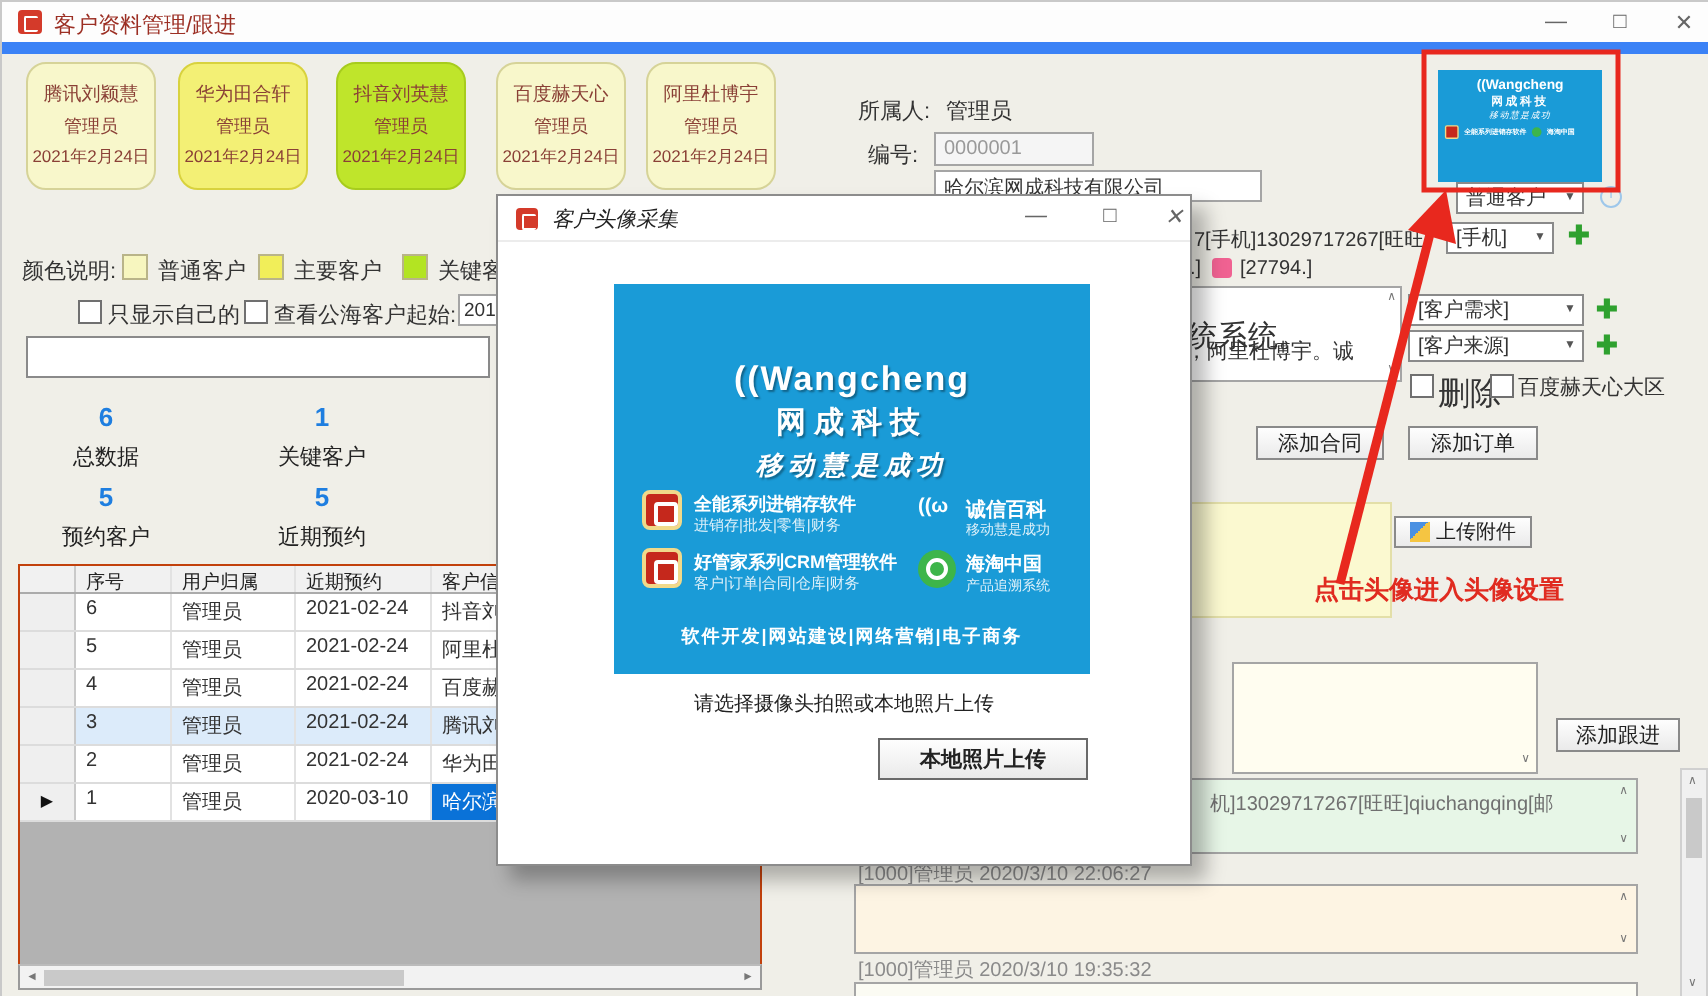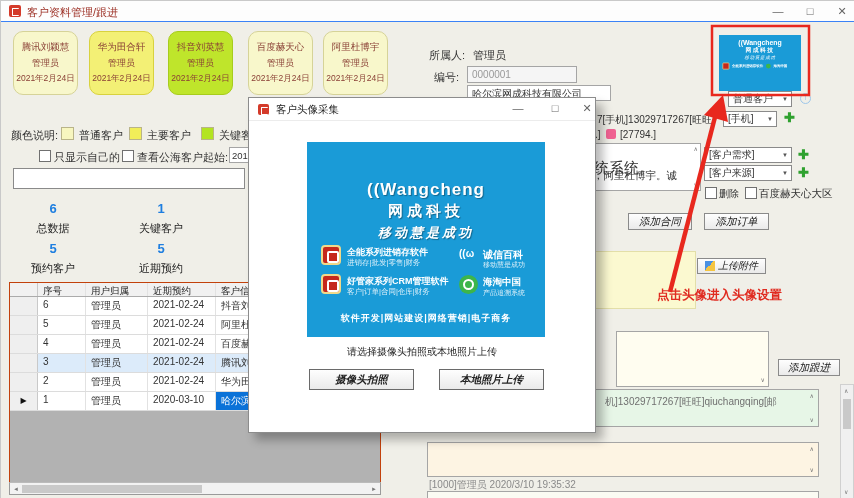--- a/index.html
+++ b/index.html
@@ -2,27 +2,27 @@
 <html><head>
 <meta charset="utf-8">
 <style>
   html,body{margin:0;padding:0;background:#dcdcdc;font-family:"Liberation Sans",sans-serif;}
   #win{position:relative;width:854px;height:498px;background:#f0efe8;border:1px solid #c9c9c9;overflow:hidden;}
   .abs{position:absolute;}
   .t{position:absolute;white-space:nowrap;color:#333;font-size:11px;}
   .cb{position:absolute;width:10px;height:10px;background:#fff;border:1px solid #707070;}
   .combo{position:absolute;display:flex;align-items:center;justify-content:space-between;background:#fff;border:1px solid #8a8a8a;font-size:10px;color:#333;padding:0 3px 0 4px;box-sizing:border-box;}
   .dd{font-size:6px;color:#555;}
-  .btn{position:absolute;display:flex;align-items:center;justify-content:center;background:linear-gradient(#fefefe,#eaeaea);border:1px solid #8a8a8a;font-size:10.5px;color:#222;box-sizing:border-box;cursor:default;font-style:italic;}
+  .btn{position:absolute;display:flex;align-items:center;justify-content:center;background:linear-gradient(#fefefe,#eaeaea);border:1px solid #8a8a8a;font-size:10.5px;color:#222;box-sizing:border-box;cursor:default;}
   .plus{position:absolute;color:#2fa12f;font-size:13px;font-weight:bold;line-height:13px;}
   .box{position:absolute;border:1px solid #a5a5a5;box-sizing:border-box;}
   .sarrow{position:absolute;font-size:6px;color:#777;line-height:6px;}
   .card{position:absolute;top:30px;width:63px;height:62px;border:1px solid #ccc;border-radius:10px;display:flex;flex-direction:column;align-items:center;justify-content:center;gap:3px;color:#8a4036;text-align:center;}
   .card .n{font-size:9.5px;} .card .r{font-size:9px;} .card .d{font-size:8.5px;}
-  .titlebar{position:absolute;left:0;top:0;width:854px;height:20px;background:#fdfdfd;border-bottom:1px solid #3b82f6;}
+  .titlebar{position:absolute;left:0;top:0;width:854px;height:20px;background:#fdfdfd;border-bottom:6px solid #3b82f6;}
   .appicon{position:absolute;width:12px;height:12px;background:#d43a2a;border-radius:2px;}
   .appicon::after{content:"";position:absolute;left:3px;top:3px;width:6px;height:6px;border:1.5px solid #fff;border-radius:1px;border-right:none;}
   .wctl{position:absolute;top:4px;font-size:11px;color:#666;width:14px;text-align:center;}
   .legend-sw{position:absolute;width:13px;height:13px;border:1px solid #b9b489;box-sizing:border-box;}
   .stat{position:absolute;width:64px;text-align:center;}
   .stat .v{font-size:13px;font-weight:bold;color:#1e7ee0;}
   .stat .l{font-size:11px;color:#222;margin-top:5px;}
   .tbl{position:absolute;left:8px;top:281px;width:372px;border:1px solid #c2410c;background:#b2b2b2;box-sizing:border-box;}
   .thead{display:flex;height:14px;background:#f1f1f1;border-bottom:1px solid #ababab;font-size:9.5px;color:#222;box-sizing:border-box;}
   .trow{display:flex;height:19px;background:#fff;border-bottom:1px solid #dcdcdc;font-size:10px;color:#333;box-sizing:border-box;}
@@ -178,22 +178,22 @@
   </div>
   <div class="hscroll">
     <span class="sarrow" style="left:3px;top:3px;">◄</span>
     <span class="thumb" style="left:12px;top:2px;width:180px;height:8px;"></span>
     <span class="sarrow" style="right:3px;top:3px;">►</span>
   </div>
 
   <span class="t" style="left:428px;top:47px;">所属人:</span>
   <span class="t" style="left:472px;top:47px;">管理员</span>
   <span class="t" style="left:433px;top:69px;">编号:</span>
-  <div class="box" style="left:466px;top:65px;width:110px;height:17px;background:#f5f5f5;font-size:10px;color:#999;padding:2px 0 0 4px;">0000001</div>
-  <div class="box" style="left:466px;top:84px;width:144px;height:16px;background:#fff;font-size:10px;color:#333;padding:1px 0 0 4px;overflow:hidden;">哈尔滨网成科技有限公司</div>
+  <div class="box" style="left:466px;top:65px;width:80px;height:17px;background:#f5f5f5;font-size:10px;color:#999;padding:2px 0 0 4px;">0000001</div>
+  <div class="box" style="left:466px;top:84px;width:164px;height:16px;background:#fff;font-size:10px;color:#333;padding:1px 0 0 4px;overflow:hidden;">哈尔滨网成科技有限公司</div>
 
   <div class="combo" style="left:727px;top:90px;width:64px;height:16px;">
     <span>普通客户</span>
     <span class="dd">▼</span>
   </div>
   <span class="abs" style="left:799px;top:92px;width:11px;height:11px;border:1.5px solid #9ec7ea;border-radius:50%;box-sizing:border-box;font-size:7px;color:#9ec7ea;text-align:center;line-height:8px;">i</span>
 
   <span class="t" style="left:596px;top:112px;font-size:10px;">7[手机]13029717267[旺旺]</span>
   <div class="combo" style="left:722px;top:110px;width:54px;height:16px;">
     <span>[手机]</span>
@@ -217,21 +217,21 @@
     <span class="dd">▼</span>
   </div>
   <span class="plus" style="left:797px;top:147px;">✚</span>
   <div class="combo" style="left:703px;top:164px;width:88px;height:16px;">
     <span>[客户来源]</span>
     <span class="dd">▼</span>
   </div>
   <span class="plus" style="left:797px;top:165px;">✚</span>
 
   <span class="cb" style="left:704px;top:186px;"></span>
-  <span class="t" style="left:718px;top:186px;font-size:10px;">删除</span>
+  <span class="t" style="left:718px;top:186px;font-size:16px;">删除</span>
   <span class="cb" style="left:744px;top:186px;"></span>
   <span class="t" style="left:758px;top:186px;font-size:10.5px;">百度赫天心大区</span>
 
   <div class="btn" style="left:627px;top:212px;width:64px;height:17px;">添加合同</div>
   <div class="btn" style="left:703px;top:212px;width:65px;height:17px;">添加订单</div>
 
   <div class="abs" style="left:562px;top:250px;width:133px;height:58px;background:#fbf9d0;border:1px solid #e3dfa8;box-sizing:border-box;"></div>
 
   <div class="btn" style="left:696px;top:257px;width:69px;height:16px;gap:3px;font-size:10px;">
     <span style="width:10px;height:10px;background:linear-gradient(135deg,#4a90e2 45%,#f5c542 45%);display:inline-block;"></span>
@@ -243,20 +243,21 @@
   <div class="box" style="left:615px;top:330px;width:153px;height:56px;background:#fffdf0;">
     <span class="sarrow" style="right:3px;bottom:3px;">∨</span>
   </div>
   <div class="btn" style="left:777px;top:358px;width:62px;height:17px;">添加跟进</div>
 
   <div class="box" style="left:420px;top:388px;width:398px;height:38px;background:#e7f6e7;">
     <span class="sarrow" style="right:4px;top:3px;">∧</span>
     <span class="sarrow" style="right:4px;bottom:3px;">∨</span>
   </div>
   <span class="t" style="left:604px;top:394px;font-size:10px;color:#707070;">机]13029717267[旺旺]qiuchangqing[邮</span>
+  <span class="metatxt" style="left:428px;top:429px;">[1000]管理员  2020/3/10 22:06:27</span>
 
   <div class="box" style="left:426px;top:441px;width:392px;height:35px;background:#fdf4e3;">
     <span class="sarrow" style="right:4px;top:3px;">∧</span>
     <span class="sarrow" style="right:4px;bottom:3px;">∨</span>
   </div>
   <span class="metatxt" style="left:428px;top:477px;">[1000]管理员  2020/3/10 19:35:32</span>
   <div class="box" style="left:426px;top:490px;width:392px;height:8px;background:#fbfbf3;border-bottom:none;"></div>
 
   <div class="vscroll">
     <span class="sarrow" style="left:3px;top:3px;">∧</span>
@@ -272,21 +273,21 @@
       <div style="display:flex;gap:8px;padding:6px 0 0 10px;align-items:center;">
         <span style="width:16px;height:16px;background:#c5281c;border:2px solid #f0d98a;border-radius:3px;flex:none;"></span>
         <span style="font-size:10px;font-weight:bold;">全能系列进销存软件</span>
         <span style="width:14px;height:14px;background:#3db54a;border-radius:50%;flex:none;"></span>
         <span style="font-size:10px;font-weight:bold;">海淘中国</span>
       </div>
     </div>
   </div>
 
   <div id="modal">
-    <div class="abs" style="left:0;top:0;width:100%;height:22px;background:#fff;border-bottom:1px solid #ececec;">
+    <div class="abs" style="left:0;top:0;width:100%;height:22px;background:#fff;border-bottom:1px solid #ececec;font-style:italic;">
       <span class="appicon" style="left:9px;top:6px;width:11px;height:11px;"></span>
       <span class="t" style="left:27px;top:5px;font-size:10.5px;color:#222;">客户头像采集</span>
       <span class="wctl" style="left:262px;top:4px;">—</span>
       <span class="wctl" style="left:299px;top:4px;">□</span>
       <span class="wctl" style="left:331px;top:4px;">✕</span>
     </div>
 
     <div id="banner" style="background-color: rgb(26, 155, 215);">
       <div class="b-en">((Wangcheng</div>
       <div class="b-cn">网成科技</div>
@@ -305,21 +306,20 @@
       <span class="b-s" style="left:40px;top:145px;">客户|订单|合同|仓库|财务</span>
 
       <span class="chip-green" style="left:152px;top:133px;"></span>
       <span class="b-t" style="left:176px;top:134px;font-size:9.5px;">海淘中国</span>
       <span class="b-s" style="left:176px;top:146px;font-size:7px;">产品追溯系统</span>
 
       <div class="b-footer">软件开发|网站建设|网络营销|电子商务</div>
     </div>
 
     <div class="abs" style="left:0;top:247px;width:100%;text-align:center;font-size:10px;color:#222;">请选择摄像头拍照或本地照片上传</div>
-    <div class="btn" style="left:60px;top:271px;width:105px;height:21px;font-weight:bold;border-color:#6a6a6a;">摄像头拍照</div>
     <div class="btn" style="left:190px;top:271px;width:105px;height:21px;font-weight:bold;border-color:#6a6a6a;">本地照片上传</div>
   </div>
 
   <svg class="anno" width="854" height="498" viewBox="0 0 854 498">
     <rect x="711" y="25" width="97" height="69" fill="none" stroke="#e8281e" stroke-width="2.5"></rect>
     <line x1="669" y1="291" x2="714" y2="116" stroke="#e8281e" stroke-width="4.5"></line>
     <polygon points="722,94 703,114 727,121" fill="#e8281e"></polygon>
   </svg>
 
 </div>

